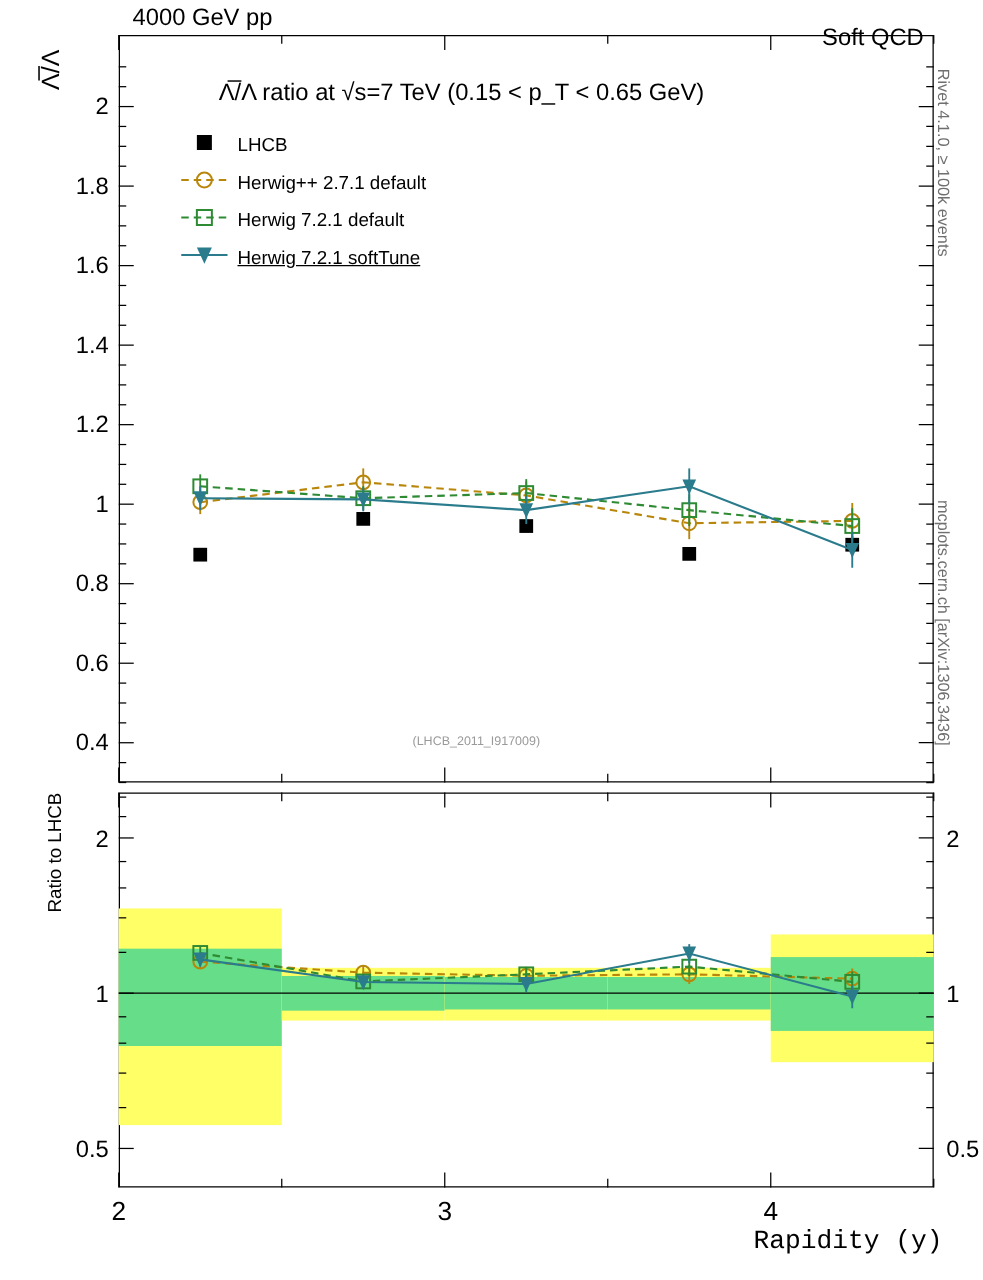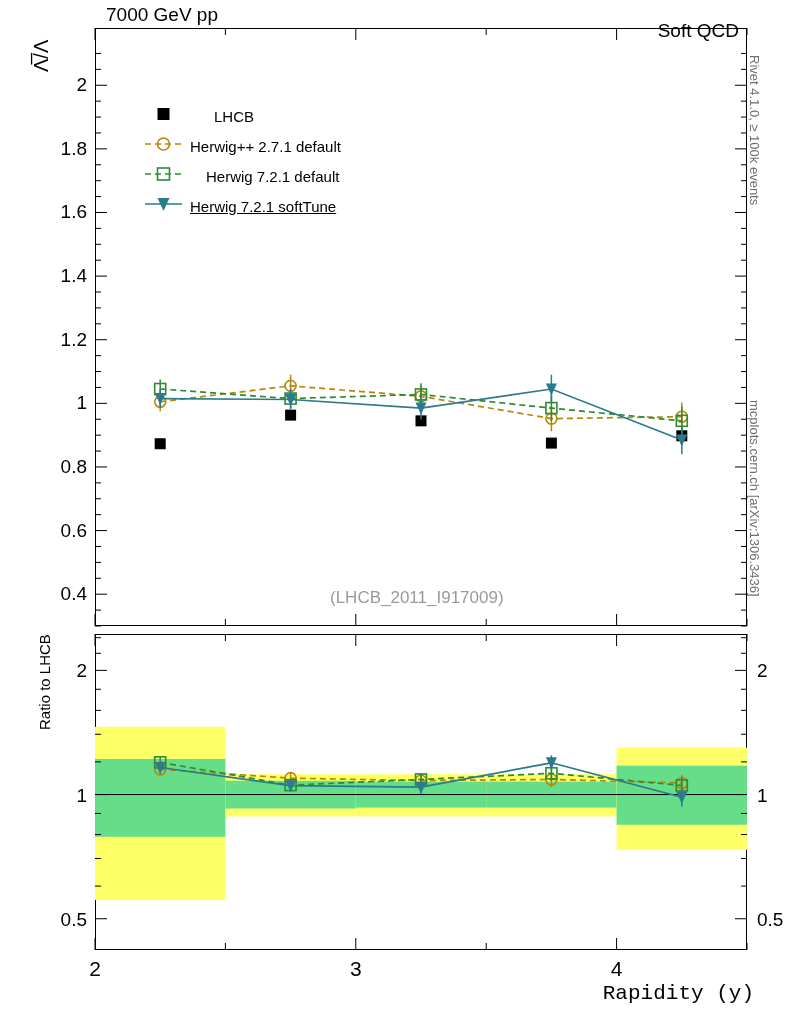--- a/index.html
+++ b/index.html
@@ -10,38 +10,39 @@
   .hdr{font-size:19px;}
   .rot{transform-origin:0 0;}
 
   
   .frame{position:absolute;border:1px solid #000;box-sizing:border-box;background:transparent;}
 
   .legend-row{position:absolute;font-size:15px;white-space:nowrap;}
 
   svg{position:absolute;left:0;top:0;overflow:visible;}
 
-  .watermark{position:absolute;color:#9a9a9a;font-size:17px;}
+  .watermark{position:absolute;color:#9a9a9a;font-size:10px;}
   .sidetext{position:absolute;color:#6f6f6f;font-size:13px;}
 </style>
 </head>
 <body>
 
 <div id="root">
 
-  <div class="txt hdr" style="left:106px;top:4px;">7000 GeV pp</div>
+  <div class="txt hdr" style="left:106px;top:4px;">4000 GeV pp</div>
   <div class="txt hdr" style="right:47px;top:20px;">Soft QCD</div>
 
   <div class="txt sidetext rot" style="left:762px;top:55px;transform:rotate(90deg);">Rivet 4.1.0, ≥ 100k events</div>
   <div class="txt sidetext rot" style="left:762px;top:400px;transform:rotate(90deg);">mcplots.cern.ch [arXiv:1306.3436]</div>
 
   <div class="frame" style="left:95px;top:28px;width:652px;height:598px;"></div>
 
   <div class="txt rot" style="left:30px;top:72px;transform:rotate(-90deg);font-size:20px;">Λ̅/Λ</div>
 
+  <div class="txt" style="left:175px;top:64px;font-size:19px;">Λ̅/Λ ratio at √s=7 TeV (0.15 &lt; p_T &lt; 0.65 GeV)</div>
 
   <div class="watermark" style="left:330px;top:588px;">(LHCB_2011_I917009)</div>
 
   <div class="frame" style="left:95px;top:634px;width:652px;height:316px;"></div>
 
   <div class="txt rot" style="left:36px;top:730px;transform:rotate(-90deg);font-size:15px;">Ratio to LHCB</div>
 
   <div class="txt" style="right:32px;top:982px;font-size:21px;font-family:Liberation Mono, monospace;">Rapidity (y)</div>
 
   <svg id="canvas" width="786" height="1024">
@@ -276,18 +277,18 @@
       <polygon points="676.3000000000001,791.7692151510585 687.3000000000001,791.7692151510585 681.8000000000001,803.7692151510585" fill="#2a7b8c"></polygon>
       <rect x="157.5" y="108" width="12" height="12" fill="#000000"></rect>
       <line x1="145" y1="144" x2="182" y2="144" stroke="#b8860b" stroke-width="1.7" stroke-dasharray="6,4"></line>
       <circle cx="163.5" cy="144" r="6" fill="none" stroke="#b8860b" stroke-width="1.6"></circle>
       <line x1="145" y1="174" x2="182" y2="174" stroke="#2e8b33" stroke-width="1.7" stroke-dasharray="6,4"></line>
       <rect x="157.5" y="168" width="12" height="12" fill="none" stroke="#2e8b33" stroke-width="1.6"></rect>
       <line x1="145" y1="204" x2="182" y2="204" stroke="#2a7b8c" stroke-width="1.7"></line>
       <polygon points="157.5,198 169.5,198 163.5,211" fill="#2a7b8c"></polygon>
     </svg>
 
-  <div class="legend-row" style="left:190px;top:108px;margin-left:24px;">LHCB</div>
+  <div class="legend-row" style="left:190px;top:108px;">LHCB</div>
   <div class="legend-row" style="left:190px;top:138px;text-align:center;">Herwig++ 2.7.1 default</div>
-  <div class="legend-row" style="left:190px;top:168px;margin-left:16px;">Herwig 7.2.1 default</div>
+  <div class="legend-row" style="left:190px;top:168px;">Herwig 7.2.1 default</div>
   <div class="legend-row" style="left:190px;top:198px;text-decoration:underline;">Herwig 7.2.1 softTune</div>
 
 </div>
 
 </body></html>

